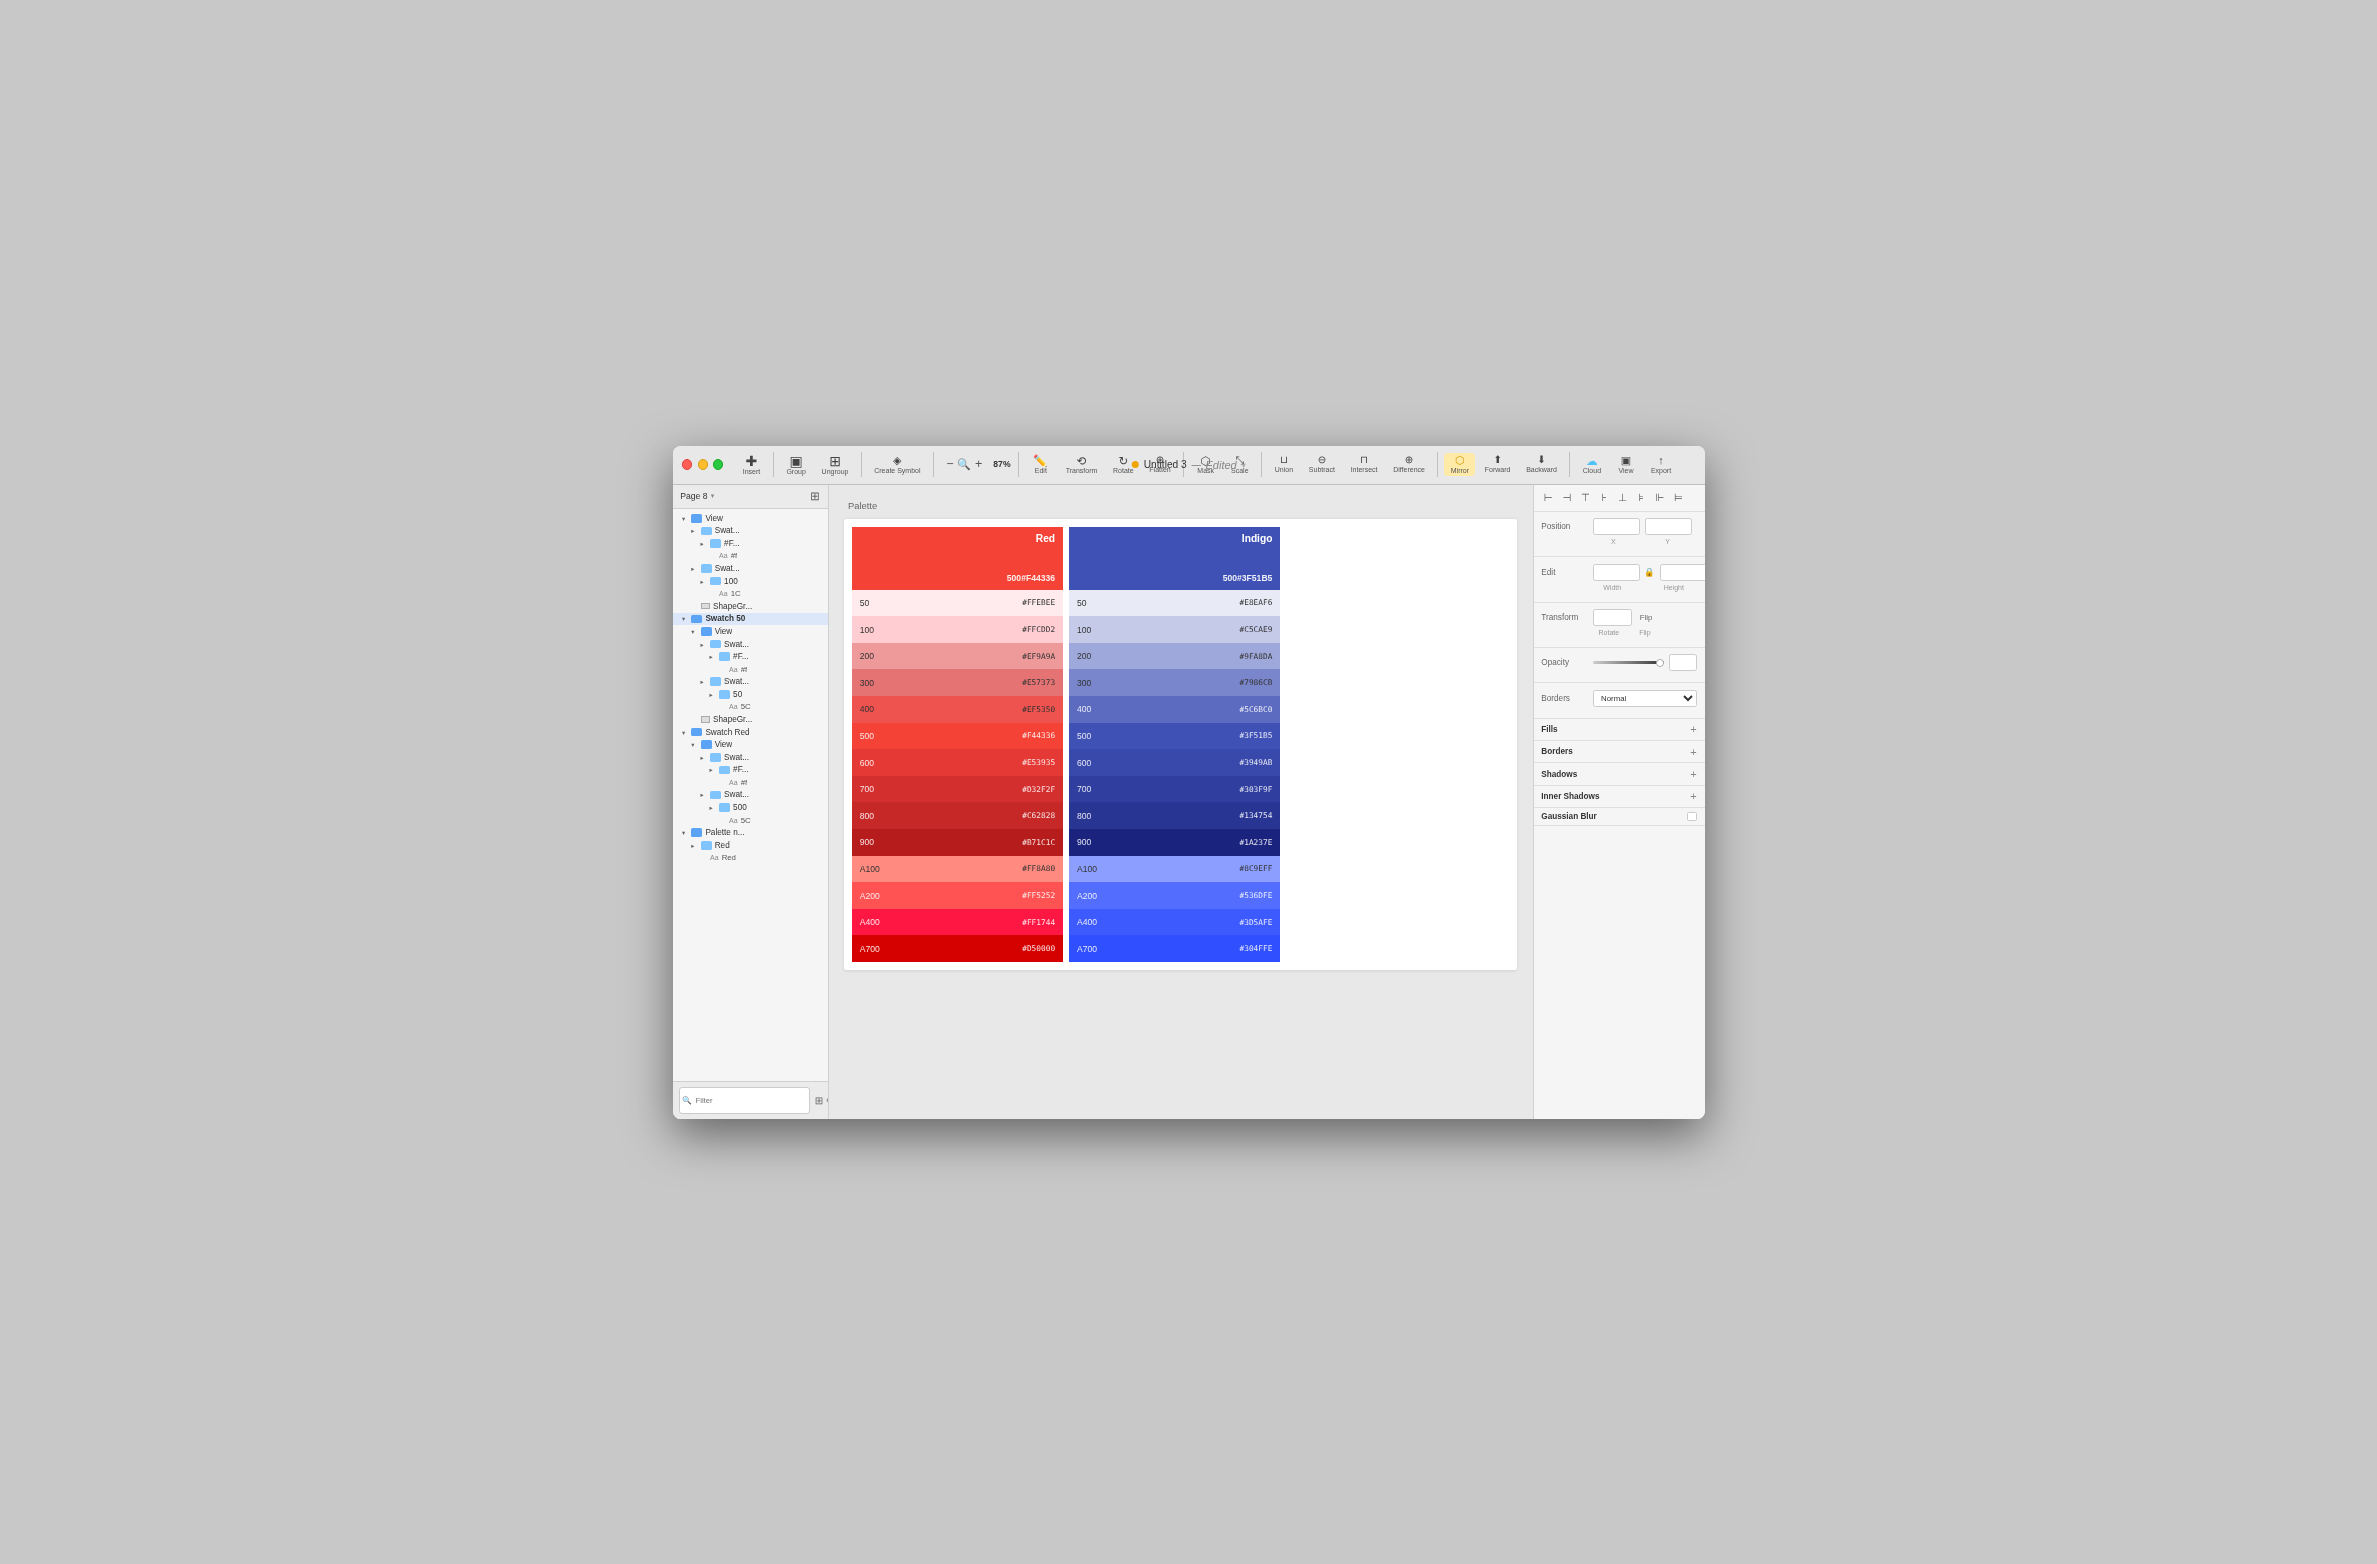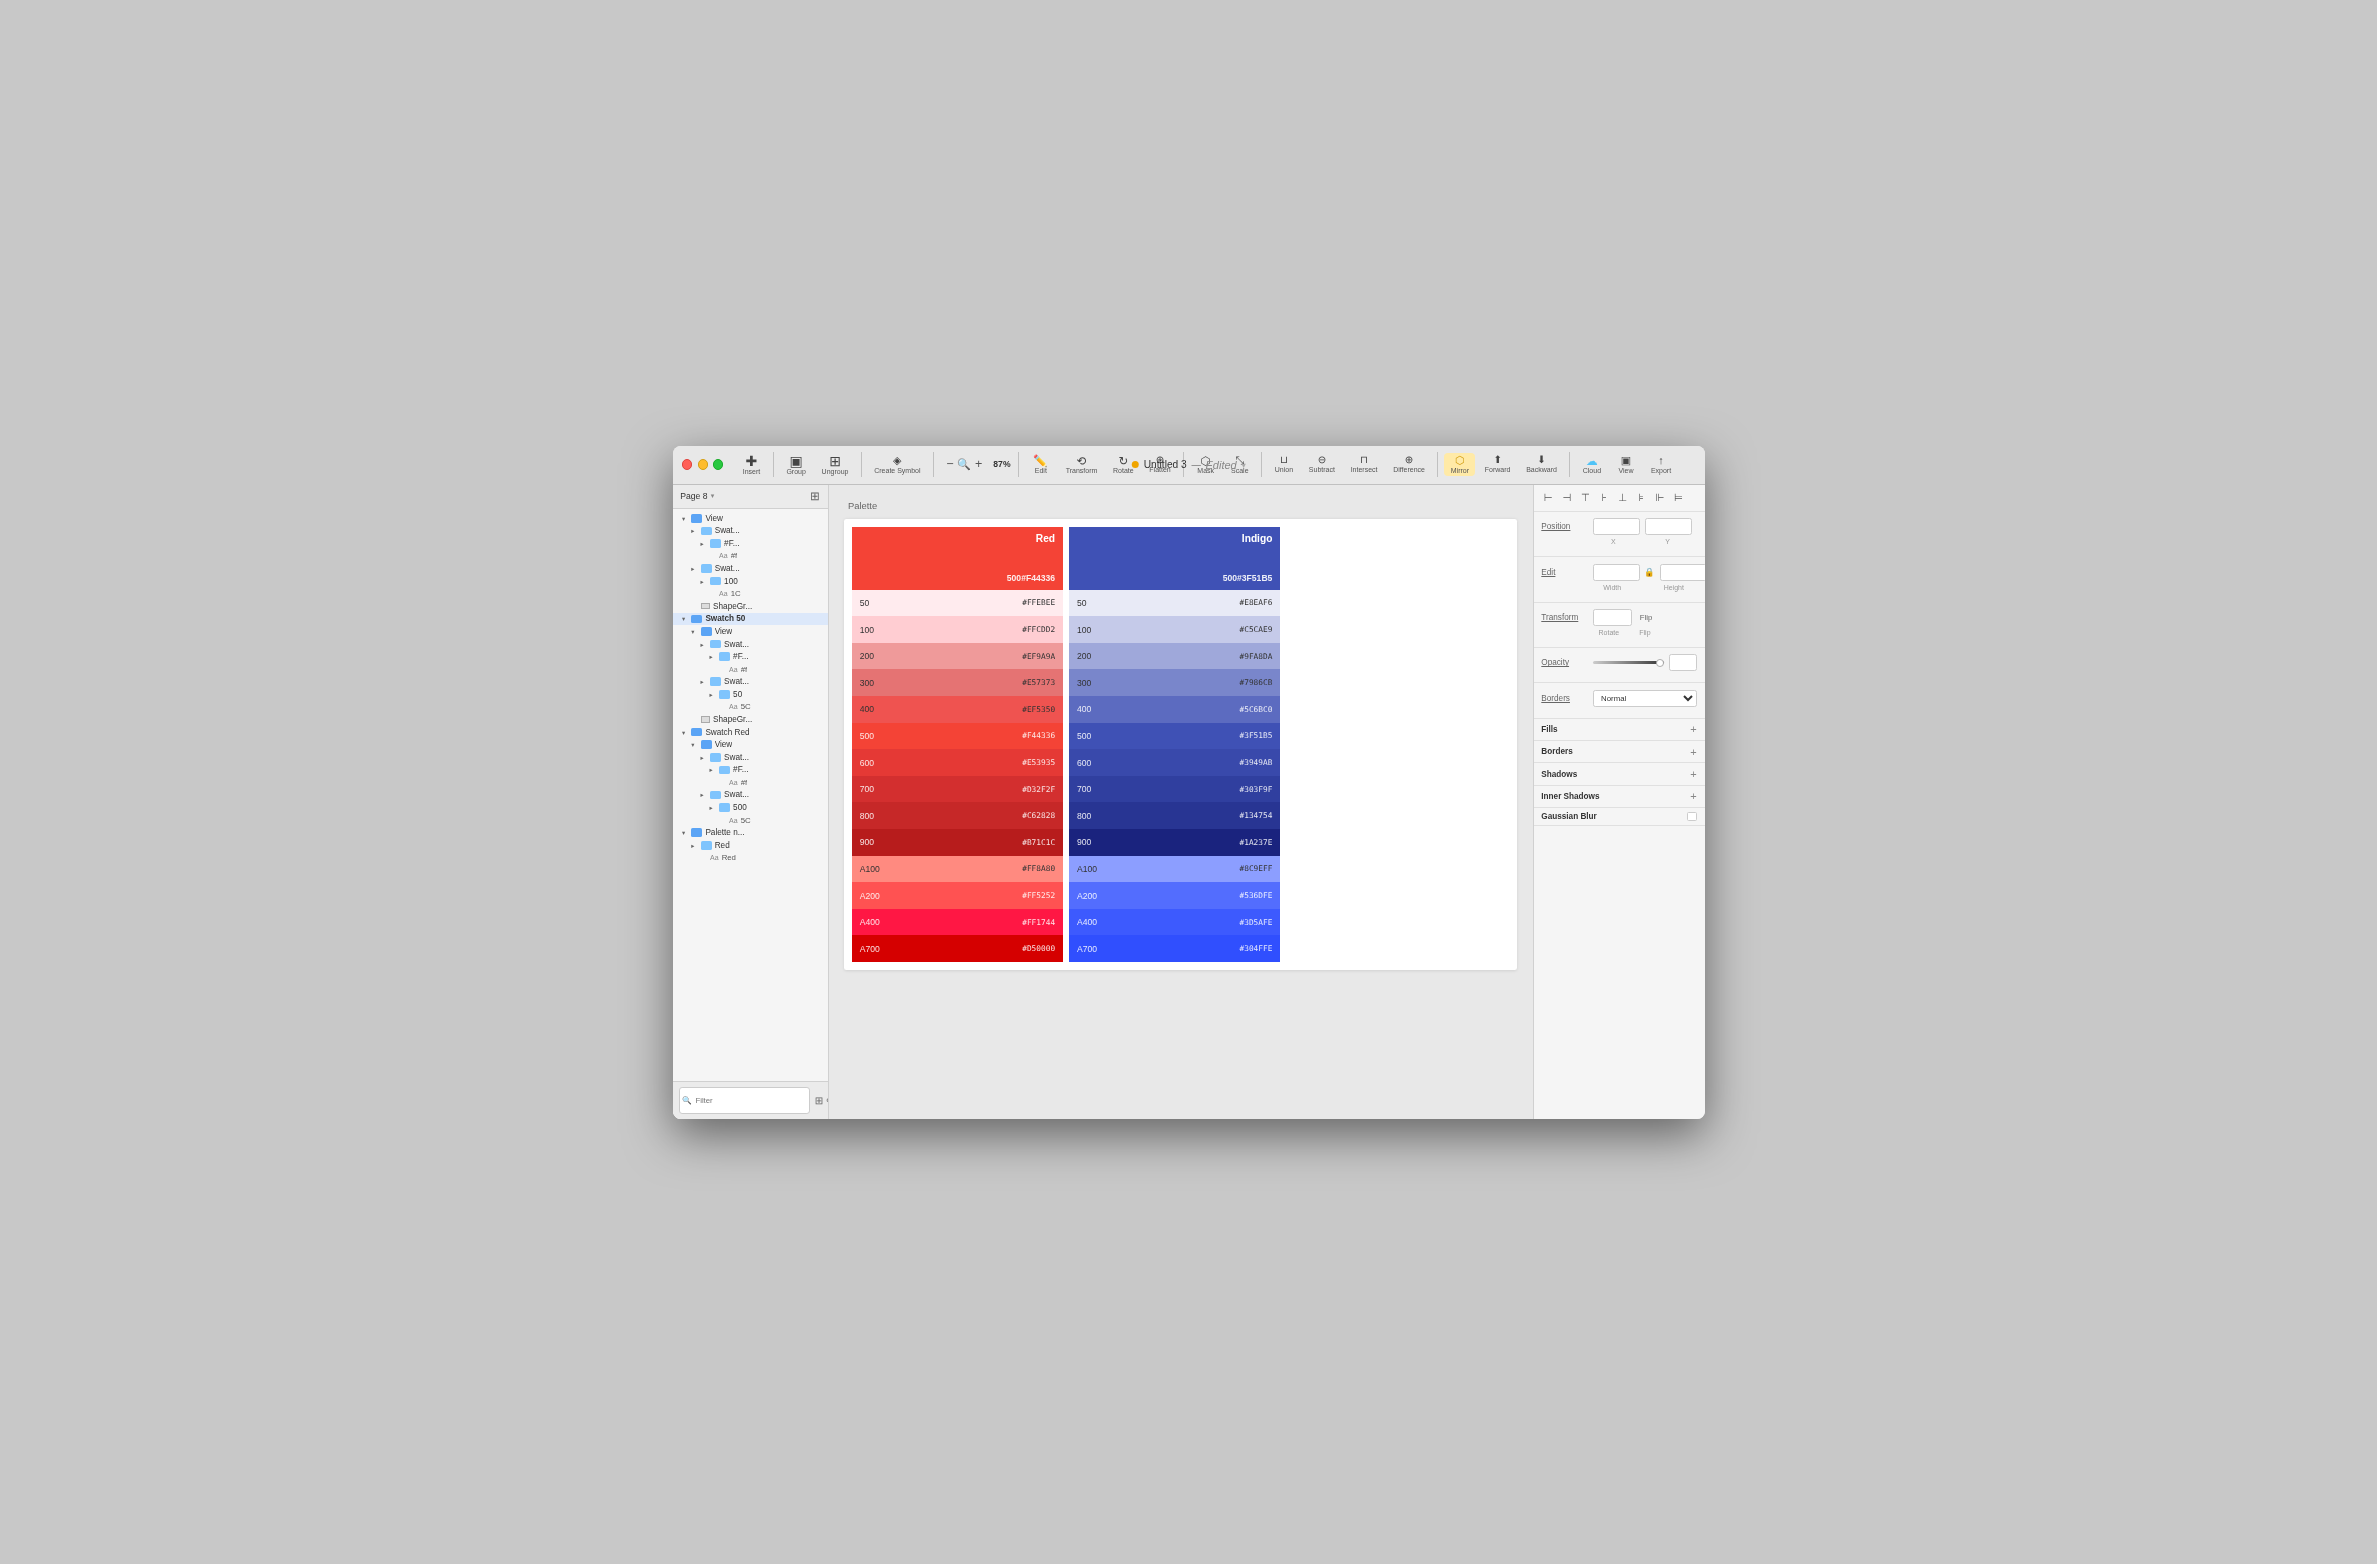--- a/index.html
+++ b/index.html
@@ -322,21 +322,20 @@
       display: flex;
       align-items: center;
       margin-bottom: 4.7px;
       gap: 4.7px;
     }
     .panel-label {
       font-size: 8.2px;
       color: #666;
       width: 47px;
       flex-shrink: 0;
-      text-decoration: underline;
     }
     .panel-input {
       height: 17px;
       border: 0.8px solid #ccc;
       background: #fff;
       border-radius: 2.3px;
       padding: 0 3.1px;
       font-size: 7.8px;
       color: #333;
       flex: 1;

